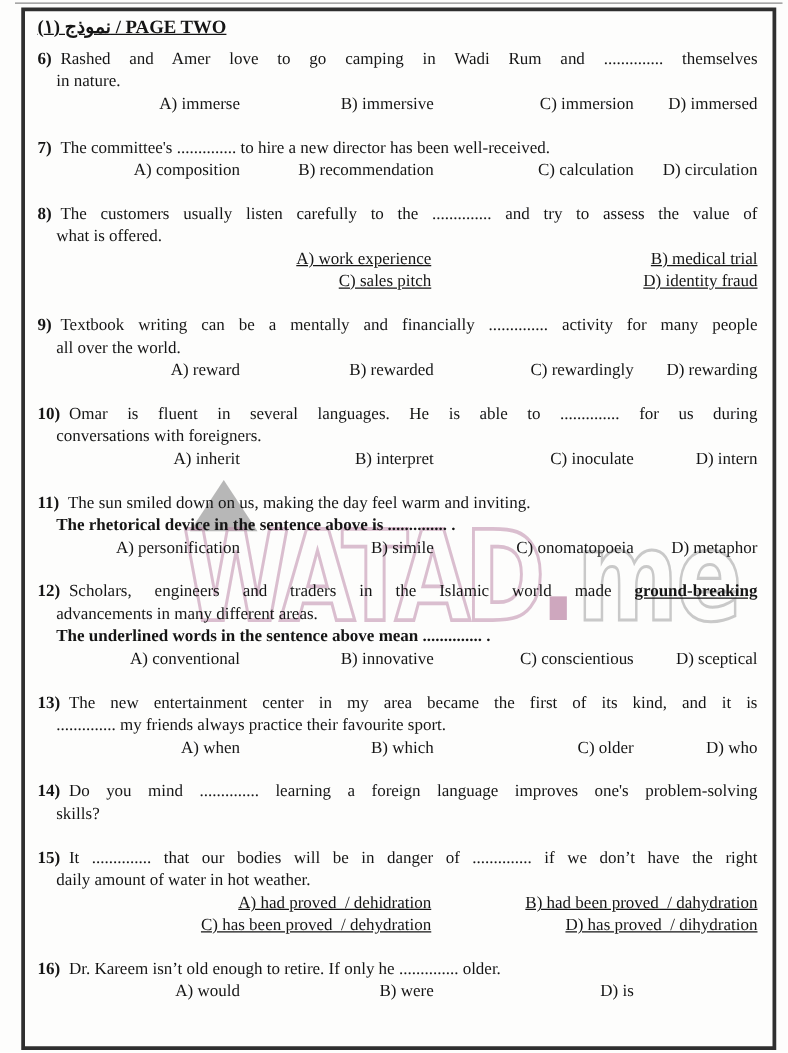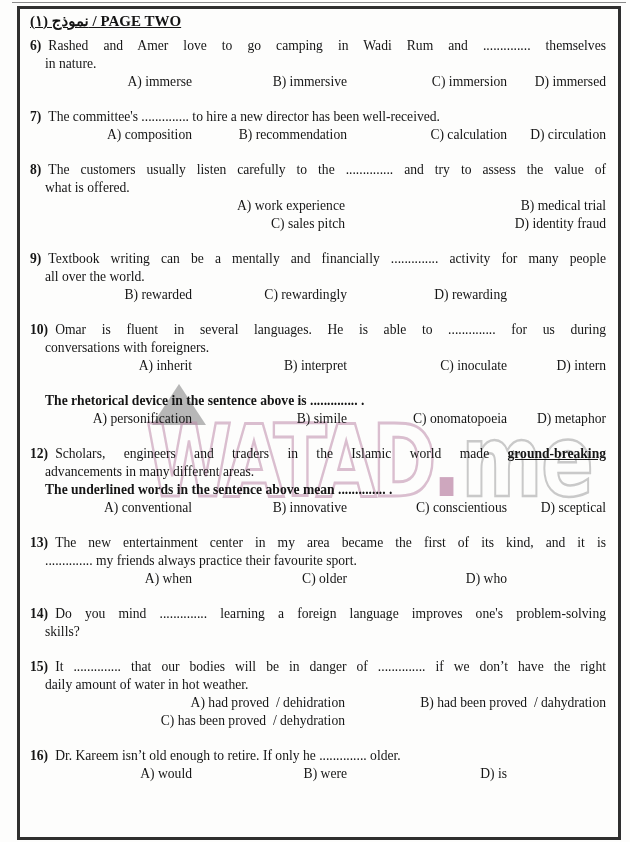--- a/index.html
+++ b/index.html
@@ -28,21 +28,21 @@
   .title { text-align:left; font-weight:bold; font-size:15px; margin-bottom:7px; }
   .title span { text-decoration:underline; }
   .q { margin-bottom:17px; font-size:13.6px; line-height:18px; }
   .l1.just { text-align:justify; text-align-last:justify; }
   .qnum { font-weight:bold; margin-right:7px; }
   .cont { margin-left:15px; }
   .boldline { font-weight:bold; }
   .gb { font-weight:bold; text-decoration:underline; }
   .opts { margin-left:25px; display:grid;text-align:right; }
   .opts4 { grid-template-columns:137px 155px 160px auto; }
-  .opts2 { grid-template-columns:290px auto; }
+  .opts2 { grid-template-columns:290px auto;text-decoration:underline; }
   .opt { white-space:pre; }
 </style>
 </head>
 <body>
 
 <div class="sheet">
   <div class="frame-thin-top"></div>
   <div class="frame"></div>
 
   <div class="wm-layer">
@@ -82,38 +82,40 @@
         <span class="opt">B) medical trial</span>
         <span class="opt">C) sales pitch</span>
         <span class="opt">D) identity fraud</span>
       </div>
     </div>
 
     <div class="q">
       <div class="l1 just"><span class="qnum">9)</span><span>Textbook writing can be a mentally and financially .............. activity for many people</span></div>
       <div class="cont">all over the world.</div>
       <div class="opts opts4">
+        <span class="opt">A) reward</span>
         <span class="opt">B) rewarded</span>
         <span class="opt">C) rewardingly</span>
         <span class="opt">D) rewarding</span>
       </div>
     </div>
 
     <div class="q">
       <div class="l1 just"><span class="qnum">10)</span><span>Omar is fluent in several languages. He is able to .............. for us during</span></div>
       <div class="cont">conversations with foreigners.</div>
       <div class="opts opts4">
         <span class="opt">A) inherit</span>
         <span class="opt">B) interpret</span>
         <span class="opt">C) inoculate</span>
         <span class="opt">D) intern</span>
       </div>
     </div>
 
     <div class="q">
+      <div class="l1"><span class="qnum">11)</span><span>The sun smiled down on us, making the day feel warm and inviting.</span></div>
       <div class="cont boldline">The rhetorical device in the sentence above is .............. .</div>
       <div class="opts opts4">
         <span class="opt">A) personification</span>
         <span class="opt">B) simile</span>
         <span class="opt">C) onomatopoeia</span>
         <span class="opt">D) metaphor</span>
       </div>
     </div>
 
     <div class="q">
@@ -126,37 +128,39 @@
         <span class="opt">C) conscientious</span>
         <span class="opt">D) sceptical</span>
       </div>
     </div>
 
     <div class="q">
       <div class="l1 just"><span class="qnum">13)</span><span>The new entertainment center in my area became the first of its kind, and it is</span></div>
       <div class="cont">.............. my friends always practice their favourite sport.</div>
       <div class="opts opts4">
         <span class="opt">A) when</span>
+        <span class="opt">B) which</span>
         <span class="opt">C) older</span>
         <span class="opt">D) who</span>
       </div>
     </div>
 
     <div class="q">
       <div class="l1 just"><span class="qnum">14)</span><span>Do you mind .............. learning a foreign language improves one's problem-solving</span></div>
       <div class="cont">skills?</div>
     </div>
 
     <div class="q">
       <div class="l1 just"><span class="qnum">15)</span><span>It .............. that our bodies will be in danger of .............. if we don’t have the right</span></div>
       <div class="cont">daily amount of water in hot weather.</div>
       <div class="opts opts2">
         <span class="opt">A) had proved  / dehidration</span>
         <span class="opt">B) had been proved  / dahydration</span>
         <span class="opt">C) has been proved  / dehydration</span>
+        <span class="opt">D) has proved  / dihydration</span>
       </div>
     </div>
 
     <div class="q">
       <div class="l1"><span class="qnum">16)</span><span>Dr. Kareem isn’t old enough to retire. If only he .............. older.</span></div>
       <div class="opts opts4">
         <span class="opt">A) would</span>
         <span class="opt">B) were</span>
         <span class="opt">D) is</span>
       </div>

